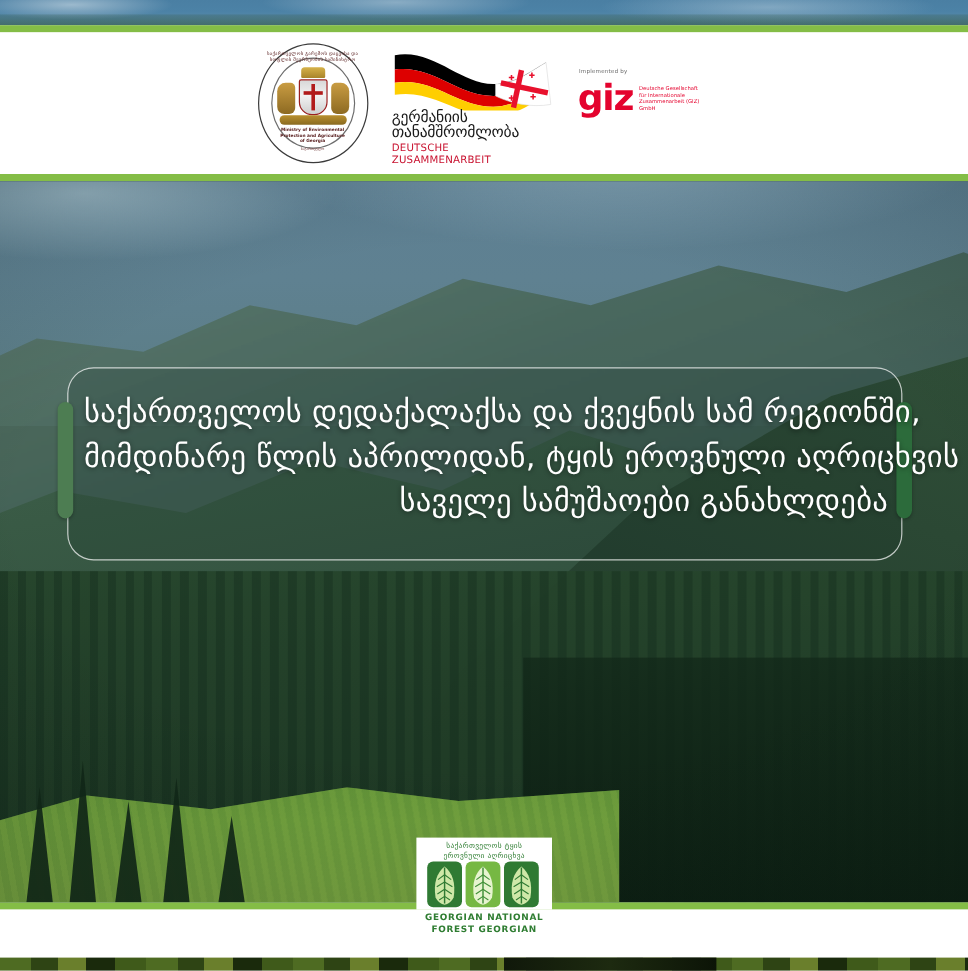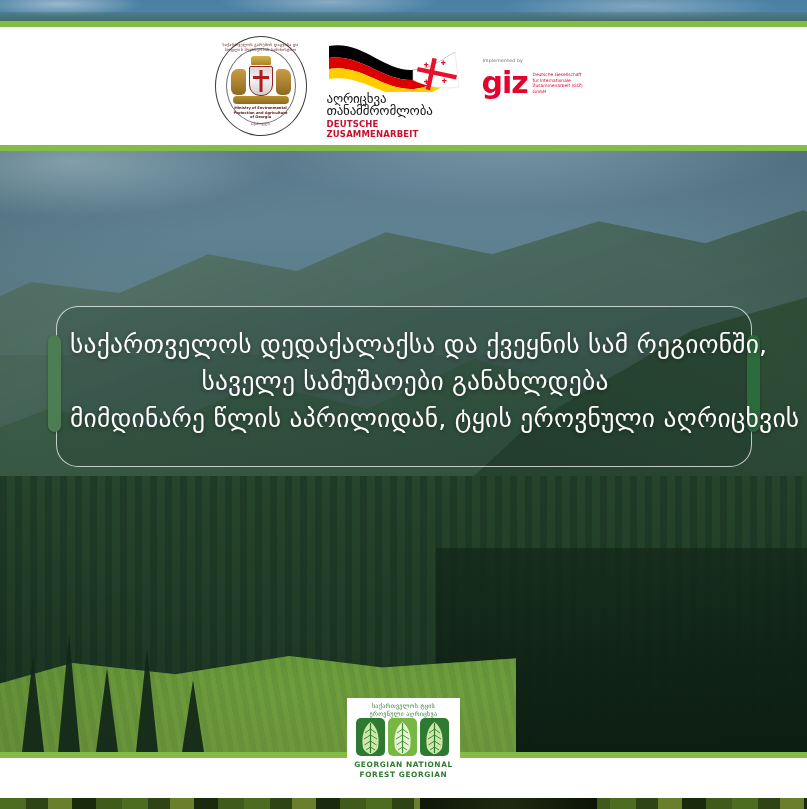--- a/index.html
+++ b/index.html
@@ -102,21 +102,21 @@
   .gercoop{ position:relative; width:138px; height:92px; flex:0 0 auto; }
   .gercoop svg{ position:absolute; left:0; top:0; }
   .gercoop .ka1,.gercoop .ka2{
     position:absolute; left:2px; width:120px; text-align:left;
     color:#1a1a1a; font-size:13px; line-height:14px; letter-spacing:-.2px;
   }
   .gercoop .ka1{ top:52px; }
   .gercoop .ka2{ top:64px; }
   .gercoop .de{
     position:absolute; left:2px; top:79px; width:130px;
-    color:#c8102e; font-size:8.5px; font-weight:bold; letter-spacing:.15px;
+    color:#c8102e; font-size:8.5px; font-weight:normal; letter-spacing:.15px;
   }
 
   
   .giz{ position:relative; width:112px; height:56px; flex:0 0 auto; align-self:center; }
   .giz .implemented{
     position:absolute; left:2px; top:0; font-size:4.6px; color:#6b6b6b; letter-spacing:.2px;
   }
   .giz .gizword{
     position:absolute; left:1px; top:12px;
     font-family:"DejaVu Sans","Liberation Sans",sans-serif;
@@ -187,21 +187,21 @@
 
   
   .headline-card{
     position:absolute; left:56px; top:306px; width:696px; height:161px;
     border:1.4px solid rgba(255,255,255,.72);
     border-radius:22px;
     background:rgba(18,40,34,.18);
   }
   .headline-text{
     position:absolute; left:70px; top:326px; width:670px;
-    text-align:center;
+    text-align:right;
     color:#ffffff;
     font-size:25.5px; line-height:37px;
     font-weight:normal; letter-spacing:.2px;
     text-shadow:0 1px 4px rgba(0,0,0,.45);
   }
   .headline-text .ln{ display:block; white-space:nowrap; }
   .side-bar{
     position:absolute; width:13px; height:97px; border-radius:7px;
     background:#3d7a4a;
     box-shadow:0 1px 3px rgba(0,0,0,.3);
@@ -303,21 +303,21 @@
           <rect x="104" y="18" width="4.5" height="32" fill="#e8112d" transform="rotate(12 106 34)"></rect>
           <rect x="92" y="31" width="40" height="4.5" fill="#e8112d" transform="rotate(12 112 33)"></rect>
           <g fill="#e8112d">
             <path d="M99,24 l1.6,0 l0,-1.6 l1.3,0 l0,1.6 l1.6,0 l0,1.3 l-1.6,0 l0,1.6 l-1.3,0 l0,-1.6 l-1.6,0 z"></path>
             <path d="M116,22 l1.6,0 l0,-1.6 l1.3,0 l0,1.6 l1.6,0 l0,1.3 l-1.6,0 l0,1.6 l-1.3,0 l0,-1.6 l-1.6,0 z"></path>
             <path d="M99,41 l1.6,0 l0,-1.6 l1.3,0 l0,1.6 l1.6,0 l0,1.3 l-1.6,0 l0,1.6 l-1.3,0 l0,-1.6 l-1.6,0 z"></path>
             <path d="M117,40 l1.6,0 l0,-1.6 l1.3,0 l0,1.6 l1.6,0 l0,1.3 l-1.6,0 l0,1.6 l-1.3,0 l0,-1.6 l-1.6,0 z"></path>
           </g>
         </g>
       </svg>
-      <div class="ka1">აღრიცხვა</div>
+      <div class="ka1">გერმანიის</div>
       <div class="ka2">თანამშრომლობა</div>
       <div class="de">DEUTSCHE ZUSAMMENARBEIT</div>
     </div>
 
     <div class="giz">
       <div class="implemented">Implemented by</div>
       <div class="gizword">giz</div>
       <div class="giztext">
         <span>Deutsche Gesellschaft</span><br>
         <span>für Internationale</span><br>
@@ -344,22 +344,22 @@
     <div class="spire" style="left:182px;border-bottom-width:72px;"></div>
     <div class="vignette"></div>
   </div>
 
   <div class="headline-card"></div>
   <div class="side-bar left"></div>
   <div class="side-bar right"></div>
 
   <div class="headline-text">
     <span class="ln">საქართველოს დედაქალაქსა და ქვეყნის სამ რეგიონში,</span>
+    <span class="ln">მიმდინარე წლის აპრილიდან, ტყის ეროვნული აღრიცხვის</span>
     <span class="ln">საველე სამუშაოები განახლდება</span>
-    <span class="ln">მიმდინარე წლის აპრილიდან, ტყის ეროვნული აღრიცხვის</span>
   </div>
 
   <div class="rule-green rule-bottom"></div>
 
   <div class="footer-white"></div>
 
   <div class="gnfi">
     <div class="box">
       <div class="ka-a">საქართველოს ტყის</div>
       <div class="ka-b">ეროვნული აღრიცხვა</div>

